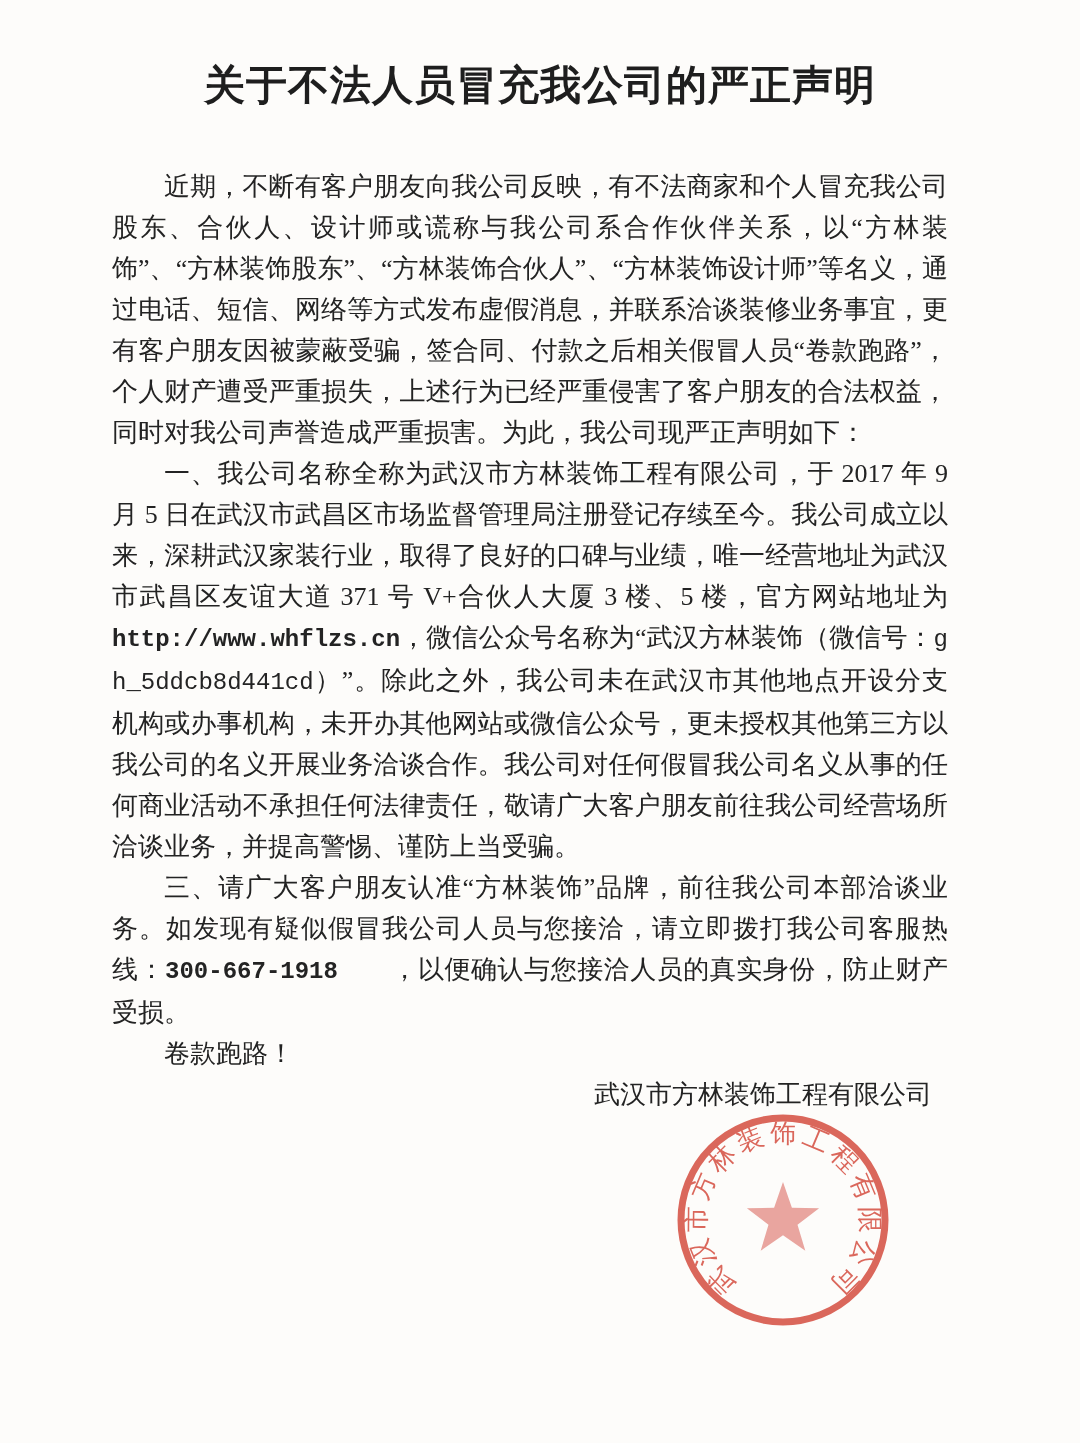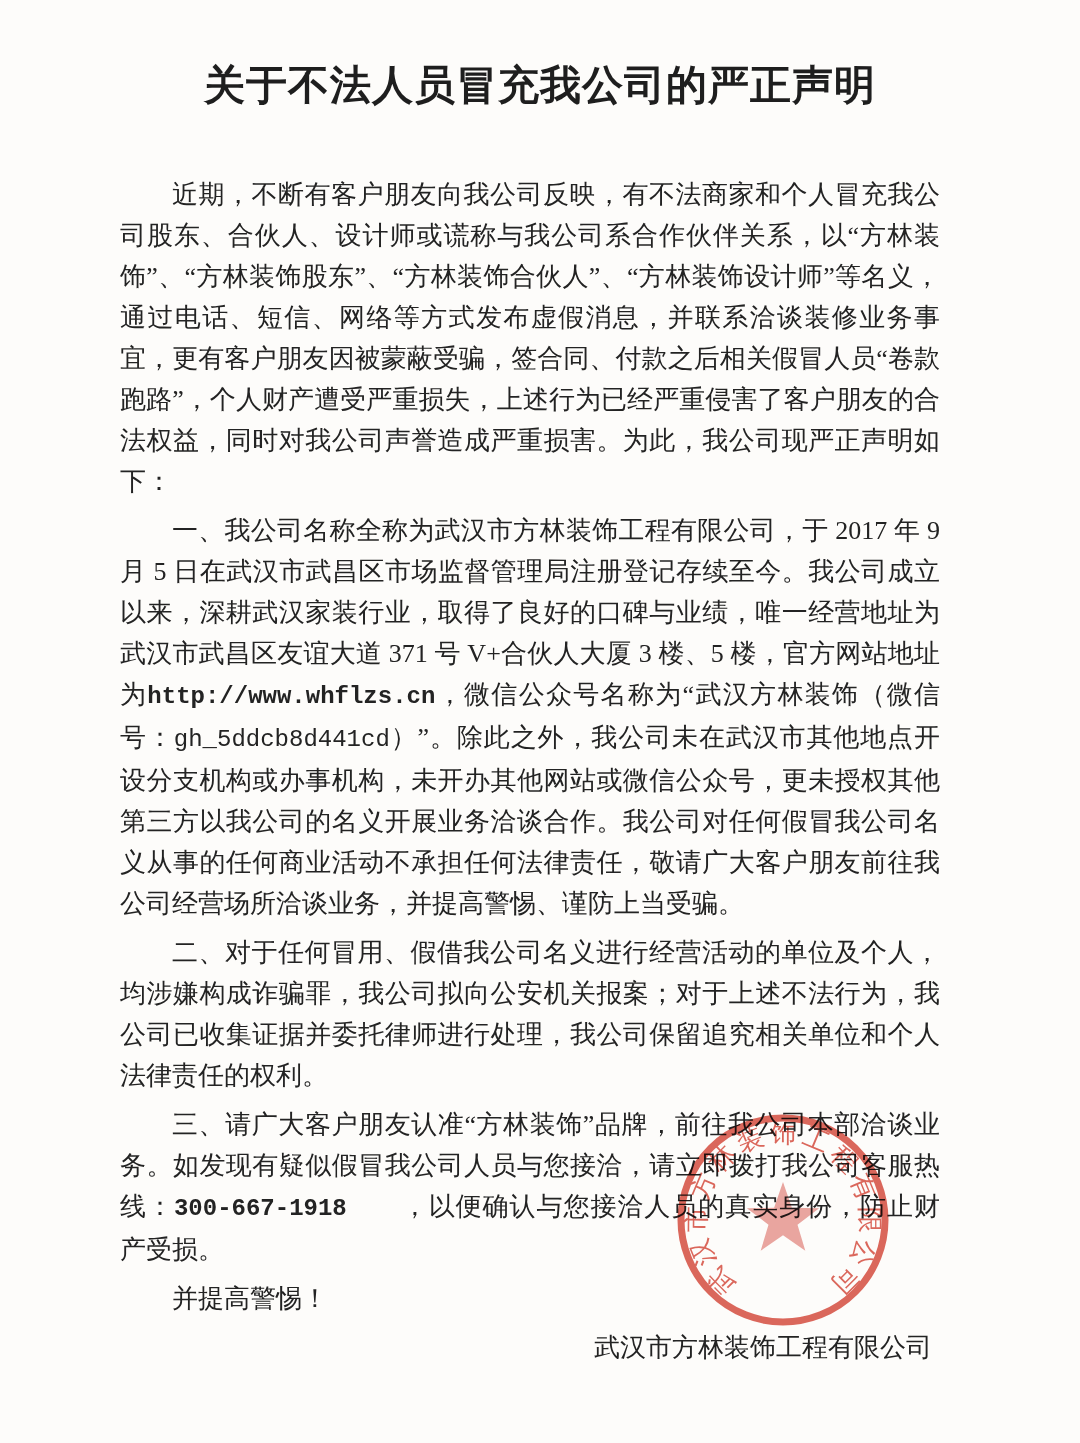--- a/index.html
+++ b/index.html
@@ -21,21 +21,21 @@
     letter-spacing:1px;
     color:#1e1e1e;
   }
   .body-text{
     position:absolute;
     left:112px;top:166px;width:836px;
     font-size:26px;
     line-height:41px;
     text-align:justify;
   }
-  .para{margin:8px;text-indent:2em;}
+  .para{margin:0;text-indent:2em;}
   .mono{
     font-family:"Liberation Mono","DejaVu Sans Mono",monospace;
     font-size:24px;
   }
   .nowrap{white-space:nowrap;font-weight:bold;}
   .breakall{word-break:break-all;}
   .sig{
     text-align:right;
     padding-right:16px;
   }
@@ -57,25 +57,24 @@
 <div class="page">
 
   <h1 class="title">关于不法人员冒充我公司的严正声明</h1>
 
   <div class="body-text">
 
     <p class="para">近期，不断有客户朋友向我公司反映，有不法商家和个人冒充我公司股东、合伙人、设计师或谎称与我公司系合作伙伴关系，以“方林装饰”、“方林装饰股东”、“方林装饰合伙人”、“方林装饰设计师”等名义，通过电话、短信、网络等方式发布虚假消息，并联系洽谈装修业务事宜，更有客户朋友因被蒙蔽受骗，签合同、付款之后相关假冒人员“卷款跑路”，个人财产遭受严重损失，上述行为已经严重侵害了客户朋友的合法权益，同时对我公司声誉造成严重损害。为此，我公司现严正声明如下：</p>
 
     <p class="para"><span>一、我公司名称全称为武汉市方林装饰工程有限公司，于 2017 年 9 月 5 日在武汉市武昌区市场监督管理局注册登记存续至今。我公司成立以来，深耕武汉家装行业，取得了良好的口碑与业绩，唯一经营地址为武汉市武昌区友谊大道 371 号 V+合伙人大厦 3 楼、5 楼，官方网站地址为</span><span class="mono nowrap">http://www.whflzs.cn</span><span>，微信公众号名称为“武汉方林装饰（微信号：</span><span class="mono breakall">gh_5ddcb8d441cd</span><span>）”。除此之外，我公司未在武汉市其他地点开设分支机构或办事机构，未开办其他网站或微信公众号，更未授权其他第三方以我公司的名义开展业务洽谈合作。我公司对任何假冒我公司名义从事的任何商业活动不承担任何法律责任，敬请广大客户朋友前往我公司经营场所洽谈业务，并提高警惕、谨防上当受骗。</span></p>
 
-    <p class="para">二、对于任何冒用、假借我公司名义进行经营活动的单位及个人，均涉嫌构成诈骗罪，我公司拟向公安机关报案；对于上述不法行为，我公司已收集证据并委托律师进行处理，我公司保留追究相关单位和个人法律责任的权利。</p>
 
     <p class="para"><span>三、请广大客户朋友认准“方林装饰”品牌，前往我公司本部洽谈业务。如发现有疑似假冒我公司人员与您接洽，请立即拨打我公司客服热线：</span><span class="mono nowrap">300-667-1918</span><span>　　，以便确认与您接洽人员的真实身份，防止财产受损。</span></p>
 
-    <p class="para">并提高警惕！</p>
+    <p class="para">卷款跑路！</p>
 
     <div class="sig">
       <div>武汉市方林装饰工程有限公司</div>
     </div>
 
   </div>
 
   <svg class="seal" viewBox="0 0 220 220">
     <defs>
       <path id="sealArc" d="M 64.2 173.1 A 78 78 0 1 1 155.8 173.1" fill="none"></path>

